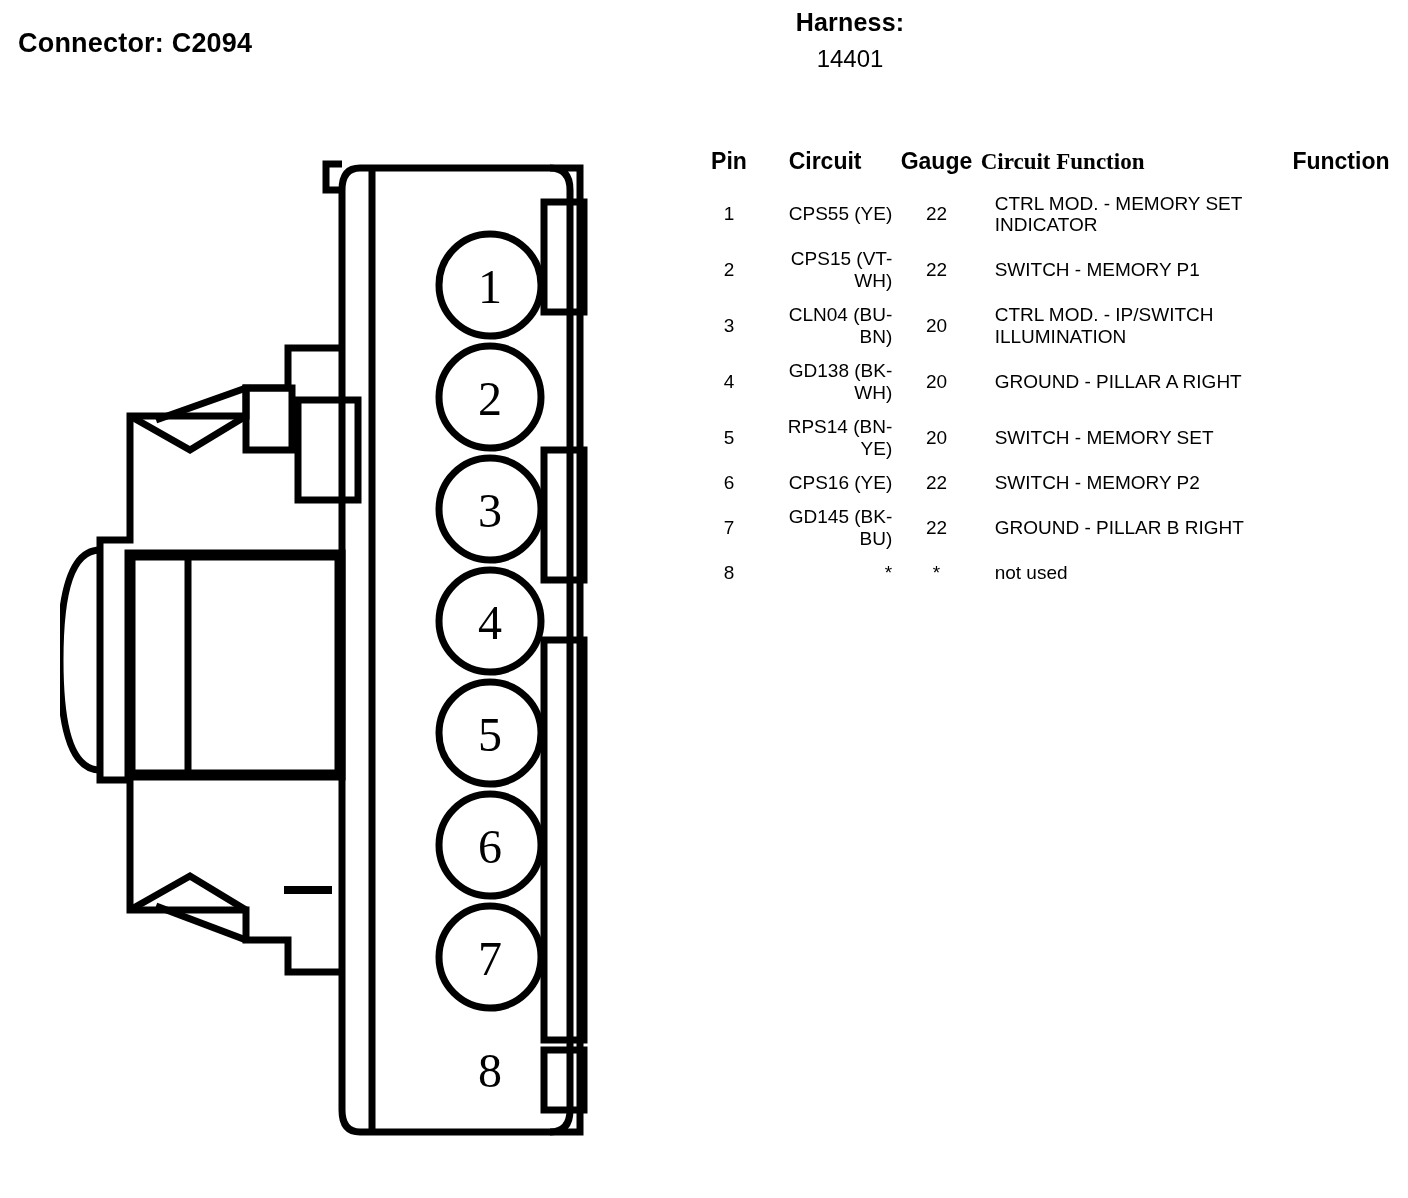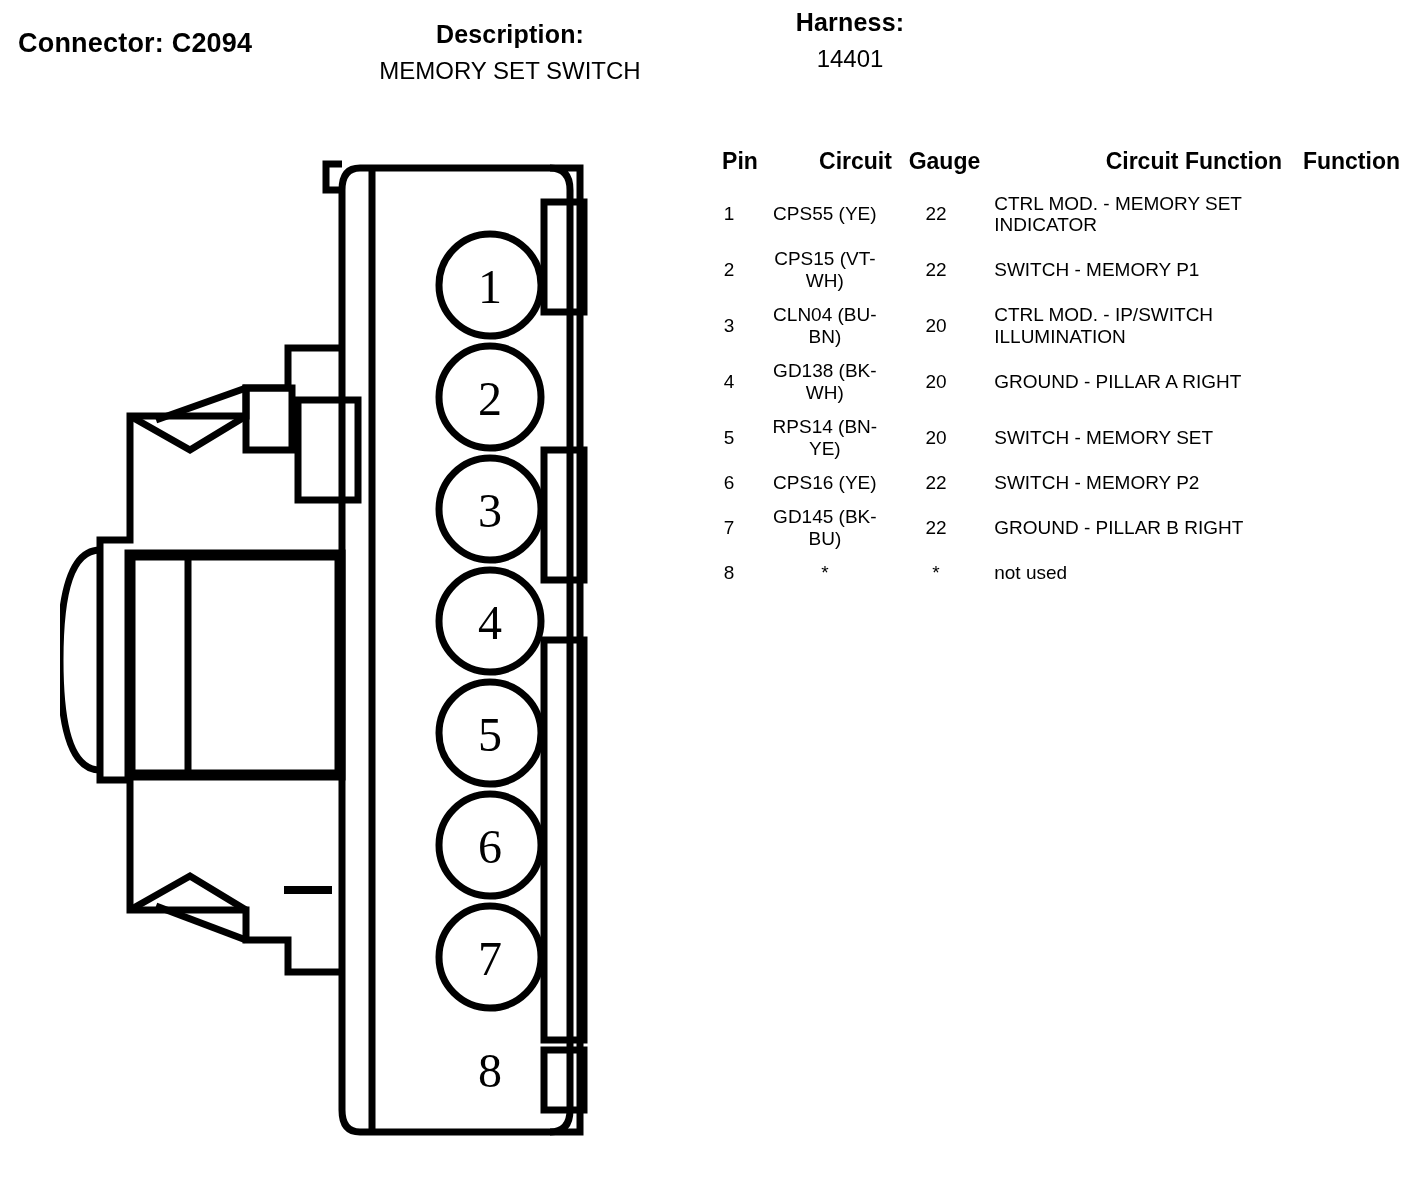--- a/index.html
+++ b/index.html
@@ -58,53 +58,49 @@
   .pin-table {
     position: absolute;
     left: 700px;
     top: 148px;
     width: 700px;
     border-collapse: collapse;
   }
   .pin-table th {
     font-size: 23px;
     font-weight: bold;
-    text-align: right;
+    text-align: center;
     padding: 0 0 12px 0;
     white-space: nowrap;
   }
   .pin-table td {
     font-size: 19px;
     vertical-align: middle;
     padding: 6px 0;
   }
   .col-pin      { width: 60px;  text-align: center; }
-  .col-circuit  { width: 140px; text-align: center; }
+  .col-circuit  { width: 140px; text-align: right; }
   .col-gauge    { width: 90px;  text-align: center; }
   .col-function { width: 300px; text-align: left; padding-left: 14px !important; }
   .col-qual     { width: 120px; text-align: left; }
 
-  th.col-function { text-align: right; padding-left: 0 !important; }
+  th.col-function { text-align: left; padding-left: 0 !important; font-family: Liberation Serif, serif; }
 
   .func-two-line { line-height: 1.12; }
   .row-notused td { font-size: 19px; }
 </style>
 </head>
 <body>
 
 <div class="header">
 
   <div class="hdr-block" id="hdr-connector">
     <div class="hdr-label">Connector: C2094</div>
   </div>
 
-  <div class="hdr-block" id="hdr-desc">
-    <div class="hdr-label">Description:</div>
-    <div class="hdr-value">MEMORY SET SWITCH</div>
-  </div>
 
   <div class="hdr-block" id="hdr-harness">
     <div class="hdr-label">Harness:</div>
     <div class="hdr-value">14401</div>
   </div>
 
   <div class="hdr-block" id="hdr-basepart">
   </div>
 
 </div>

